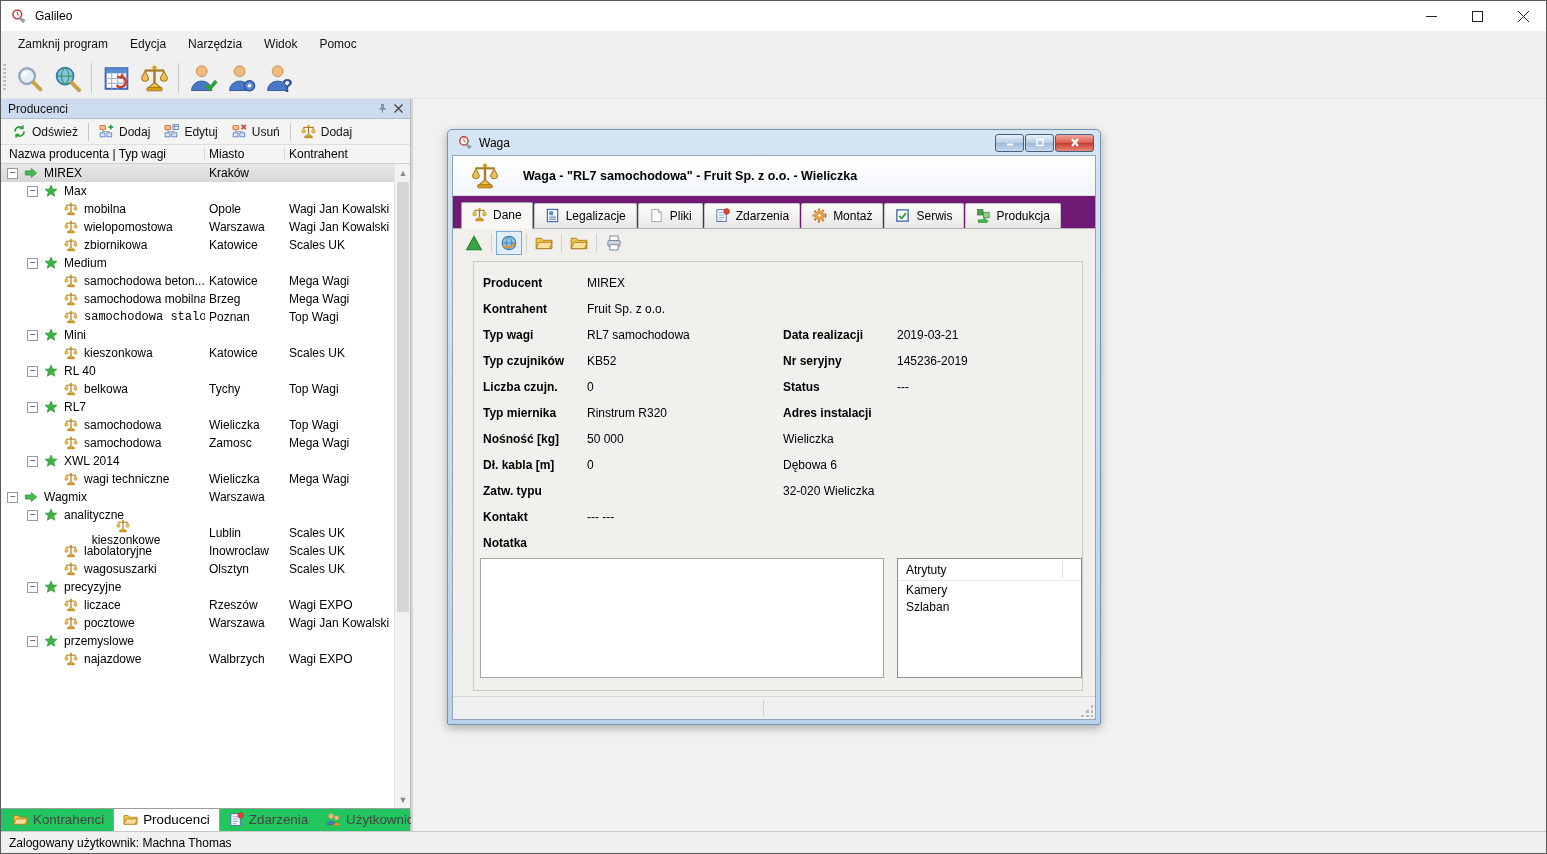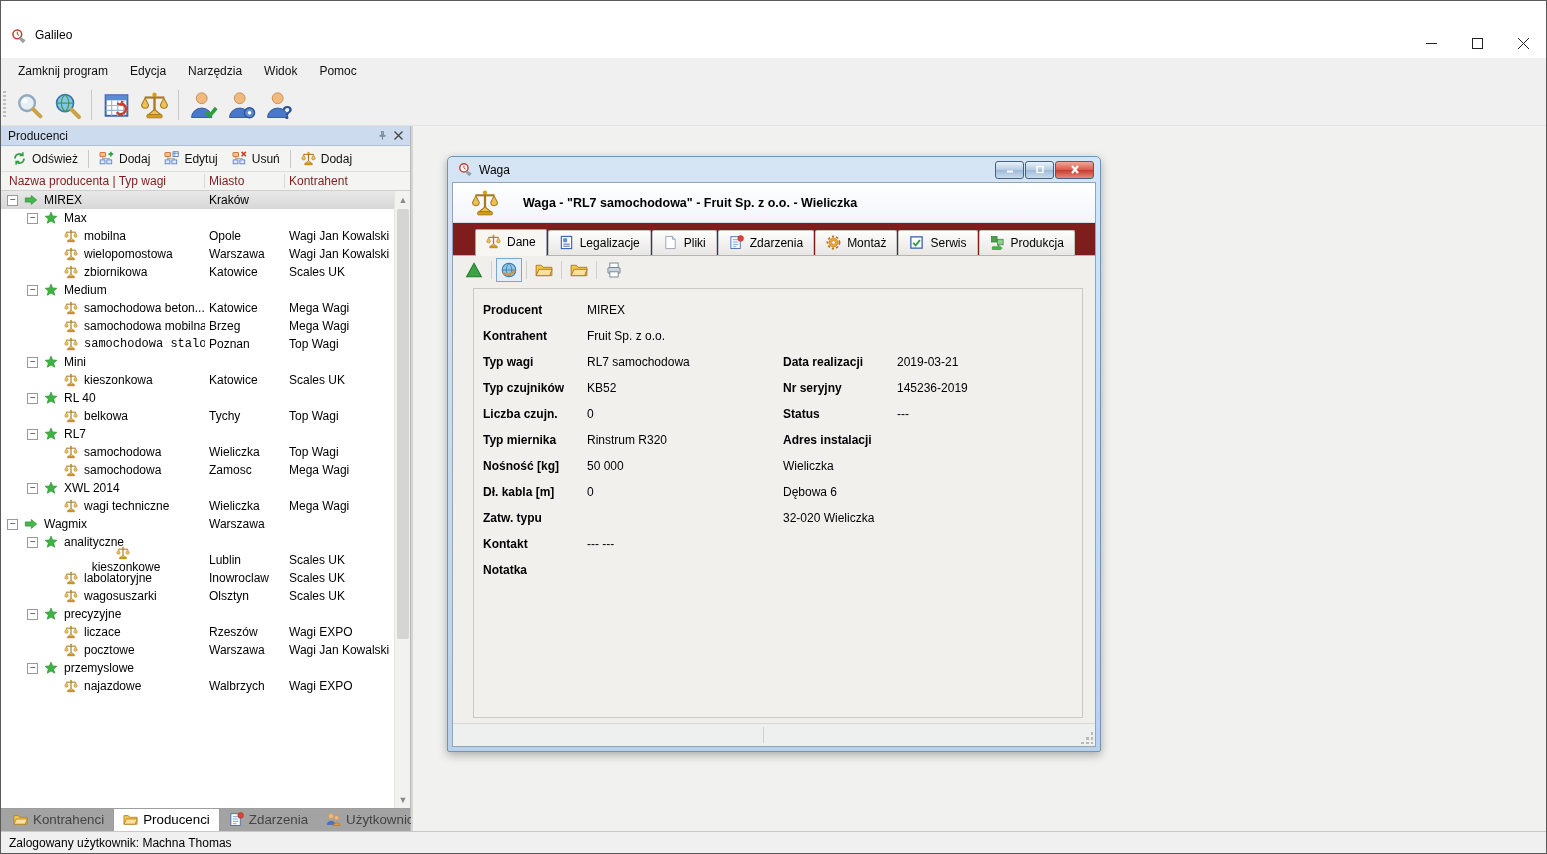--- a/index.html
+++ b/index.html
@@ -2,21 +2,21 @@
 <html><head>
 <meta charset="utf-8">
 <style>
   * { margin:0; padding:0; box-sizing:border-box; }
   html,body { width:1547px; height:854px; overflow:hidden; background:#fff;
               font-family:"Liberation Sans", sans-serif; font-size:12px; color:#000; }
   .app { position:relative; width:1547px; height:854px; border:1px solid #5a5a5a; background:#fff;
          display:flex; flex-direction:column; }
 
   
-  .titlebar { height:30px; background:#fff; display:flex; flex:0 0 auto;margin-top:27px; }
+  .titlebar { height:30px; background:#fff; display:flex; align-items:center; flex:0 0 auto; }
   .titlebar .appicon { margin:0 8px 0 10px; display:inline-flex; }
   .titlebar .title { font-size:12px; }
   .caption-btns { margin-left:auto; display:flex; height:100%; }
   .cbtn { width:46px; height:100%; display:flex; align-items:center; justify-content:center; background:#fff; border:none; }
   .cbtn svg { width:11px; height:11px; }
 
   
   .menubar { height:27px; background:#f0f0f0; display:flex; align-items:center; padding-left:6px; flex:0 0 auto; }
   .menu-item { padding:0 11px; line-height:27px; color:#111; }
 
@@ -42,21 +42,21 @@
   .ph-btn { display:inline-flex; align-items:center; justify-content:center; width:16px; height:16px; color:#333; background:none; border:none; font-size:11px; }
   .ph-btn svg { width:11px; height:11px; }
 
   .panel-toolbar { height:26px; background:#f4f4f3; display:flex; align-items:center; padding-left:4px;
                    border-bottom:1px solid #dedede; }
   .ptb { display:inline-flex; align-items:center; gap:5px; padding:2px 7px; background:none; border:none; font-size:12px; color:#111; }
   .ptb svg { width:15px; height:15px; }
   .psep { width:1px; height:18px; background:#c9c9c9; margin:0 3px; }
 
   .tree-head { height:19px; display:flex; align-items:center; background:#f4f4f3;
-               border-bottom:1px solid #cfcfcf; color:#7f1d1d; }
+               border-bottom:1px solid #cfcfcf; color:#000000; }
   .th-name { width:204px; padding-left:8px; border-right:1px solid #d9d9d9; }
   .th-city { width:80px; padding-left:4px; border-right:1px solid #d9d9d9; }
   .th-con  { flex:1; padding-left:4px; }
 
   .treewrap { flex:1 1 auto; position:relative; background:#fff; overflow:hidden; }
   .treerows { position:absolute; inset:0 16px 0 0; }
   .trow { display:flex; height:18px; align-items:center; white-space:nowrap; }
   .trow.sel { background:linear-gradient(#e8e8e8,#d7d7d7); }
   .tc { overflow:hidden; }
   .tc-name { width:204px; display:flex; align-items:center; }
@@ -66,21 +66,21 @@
               font:10px/9px "Liberation Mono", monospace; text-align:center; color:#333; }
   .exp-spacer { width:17px; flex:0 0 auto; }
   .ticon { display:inline-flex; margin-right:6px; flex:0 0 auto; }
   .ticon svg { width:14px; height:14px; }
 
   .vscroll { position:absolute; top:0; right:0; bottom:0; width:16px; background:#f2f2f1; border-left:1px solid #e4e4e4; }
   .varrow { position:absolute; left:1px; width:14px; height:15px; display:flex; align-items:center; justify-content:center; color:#8a8a8a; font-size:9px; }
   .varrow.up { top:1px; } .varrow.down { bottom:1px; }
   .vthumb { position:absolute; left:2px; top:18px; width:12px; height:430px; background:#d5d5d4; border-radius:2px; }
 
-  .panel-tabs { height:23px; border-top:1px solid #9d9d9d; background:#a3a3a3; display:flex; align-items:flex-start; padding-left:3px; }
+  .panel-tabs { height:23px; border-top:1px solid #9d9d9d; background:#22c55e; display:flex; align-items:flex-start; padding-left:3px; }
   .ptab { display:inline-flex; align-items:center; gap:5px; padding:3px 9px 4px; color:#444; background:transparent; border:none; }
   .ptab svg { width:15px; height:15px; }
   .ptab.active { background:#fff; border:1px solid #9d9d9d; border-top:none; color:#000; }
   .ptabsep { width:1px; height:15px; background:#bdbdbd; margin-top:4px; }
 
   
   .statusbar { height:22px; background:#f0f0f0; border-top:1px solid #c8c8c8; display:flex; align-items:center; padding-left:8px; flex:0 0 auto; }
 
   
   .waga { position:absolute; left:34px; top:30px; width:654px; height:596px;
@@ -95,21 +95,21 @@
   .wcb.close { width:39px; background:linear-gradient(#f2a79b,#d9594a 50%,#c23b2e 50%,#e8887b); }
   .wcb svg { width:10px; height:9px; }
 
   .wbody { flex:1 1 auto; background:#f0efec; border:1px solid #92a5b8; display:flex; flex-direction:column; min-height:0; }
   .wheader { height:40px; background:linear-gradient(#ffffff,#f1f5fa); border-bottom:1px solid #d8dee6;
              display:flex; align-items:center; padding-left:18px; }
   .wheader .whicon { display:inline-flex; margin-right:24px; }
   .wheader .whicon svg { width:28px; height:28px; }
   .wheader .whtitle { font-weight:bold; font-size:12.5px; }
 
-  .wtabs { display:flex; align-items:flex-end; padding:6px 4px 0 22px; border-bottom:1px solid #b4b4b4; background:#7f1d1d; }
+  .wtabs { display:flex; align-items:flex-end; padding:6px 4px 0 8px; border-bottom:1px solid #b4b4b4; background:#701a75; }
   .dtab { display:inline-flex; align-items:center; gap:6px; padding:4px 10px 5px; margin-right:1px; color:#000;
           border:1px solid #c4c4c4; border-bottom:none; background:linear-gradient(#fdfdfd,#e8e7e4); border-radius:2px 2px 0 0; }
   .dtab svg { width:15px; height:15px; }
   .dtab.active { background:#f7f6f3; border-color:#9aa6b2; margin-bottom:-1px; padding-bottom:7px; }
 
   .wtool { height:28px; display:flex; align-items:center; padding-left:8px; background:#f0efec; }
   .wtb { width:26px; height:24px; display:flex; align-items:center; justify-content:center; background:none; border:1px solid transparent; }
   .wtb svg { width:18px; height:18px; }
   .wtb.pressed { border:1px solid #7ba7d4; background:#e3eefa; }
   .wsep { width:1px; height:18px; background:#cfcfcf; margin:0 4px; }
@@ -1000,20 +1000,30 @@
                   <span></span>
                   <span class="fvalue2"></span>
                 </div>
                 <div class="frow">
                   <span class="flabel">Notatka</span>
                   <span class="fvalue"></span>
                   <span></span>
                   <span class="fvalue2"></span>
                 </div>
               </div>
+            <div class="boxrow">
+              <textarea class="note" style=""></textarea>
+              <div class="attrs">
+                <div class="attrs-head">Atrytuty</div>
+                <div>
+                    <div class="attr-item">Kamery</div>
+                    <div class="attr-item">Szlaban</div>
+                  </div>
+              </div>
+            </div>
           </div>
 
           <div class="wstatus">
             <span class="wsdiv"></span>
             <span class="wgrip"></span>
           </div>
         </div>
       </div>
     </div>
   </div>

